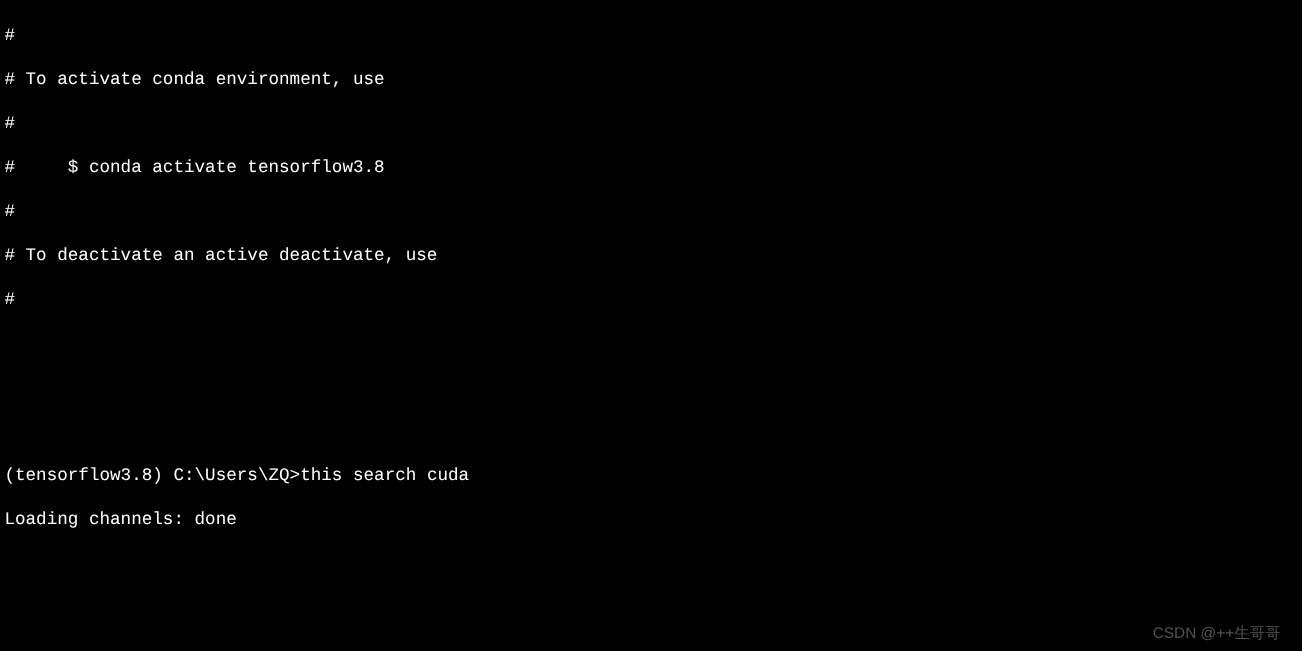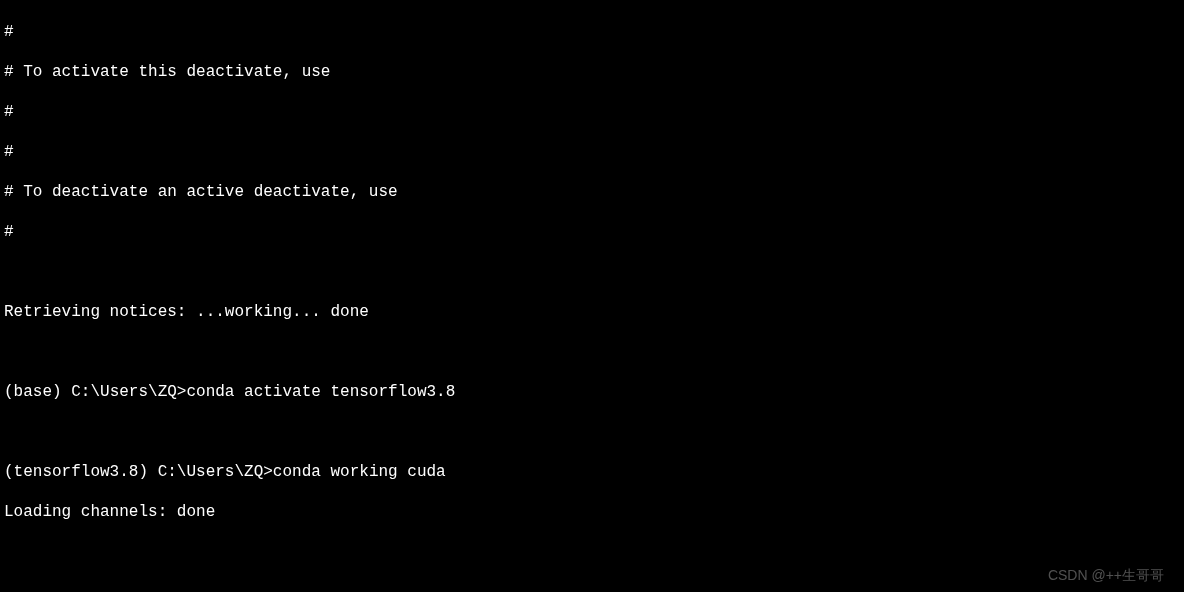--- a/index.html
+++ b/index.html
@@ -33,31 +33,30 @@
       font-size: 14px;
       font-family: sans-serif;
       margin-left: 32px;
     }
   </style>
 </head>
 <body>
 
 <div class="terminal">
 <span class="line">#</span>
-<span class="line"># To activate this deactivate, use</span>
+<span class="line"># To activate conda environment, use</span>
 <span class="line">#</span>
+<span class="line">#     $ conda activate tensorflow3.8</span>
 <span class="line">#</span>
 <span class="line"># To deactivate an active deactivate, use</span>
 <span class="line">#</span>
 <span class="line"> </span>
-<span class="line">Retrieving notices: ...working... done</span>
 <span class="line"> </span>
-<span class="line"><span>(base)</span> <span>C:\Users\ZQ&gt;</span><span>conda activate tensorflow3.8</span></span>
 <span class="line"> </span>
-<span class="line"><span>(tensorflow3.8)</span> <span>C:\Users\ZQ&gt;</span><span>conda working cuda</span></span>
+<span class="line"><span>(tensorflow3.8)</span> <span>C:\Users\ZQ&gt;</span><span>this search cuda</span></span>
 <span class="line">Loading channels: done</span>
 
 
 
 
 
 
 </div>
 
 <div class="watermark">CSDN @++生哥哥</div>

